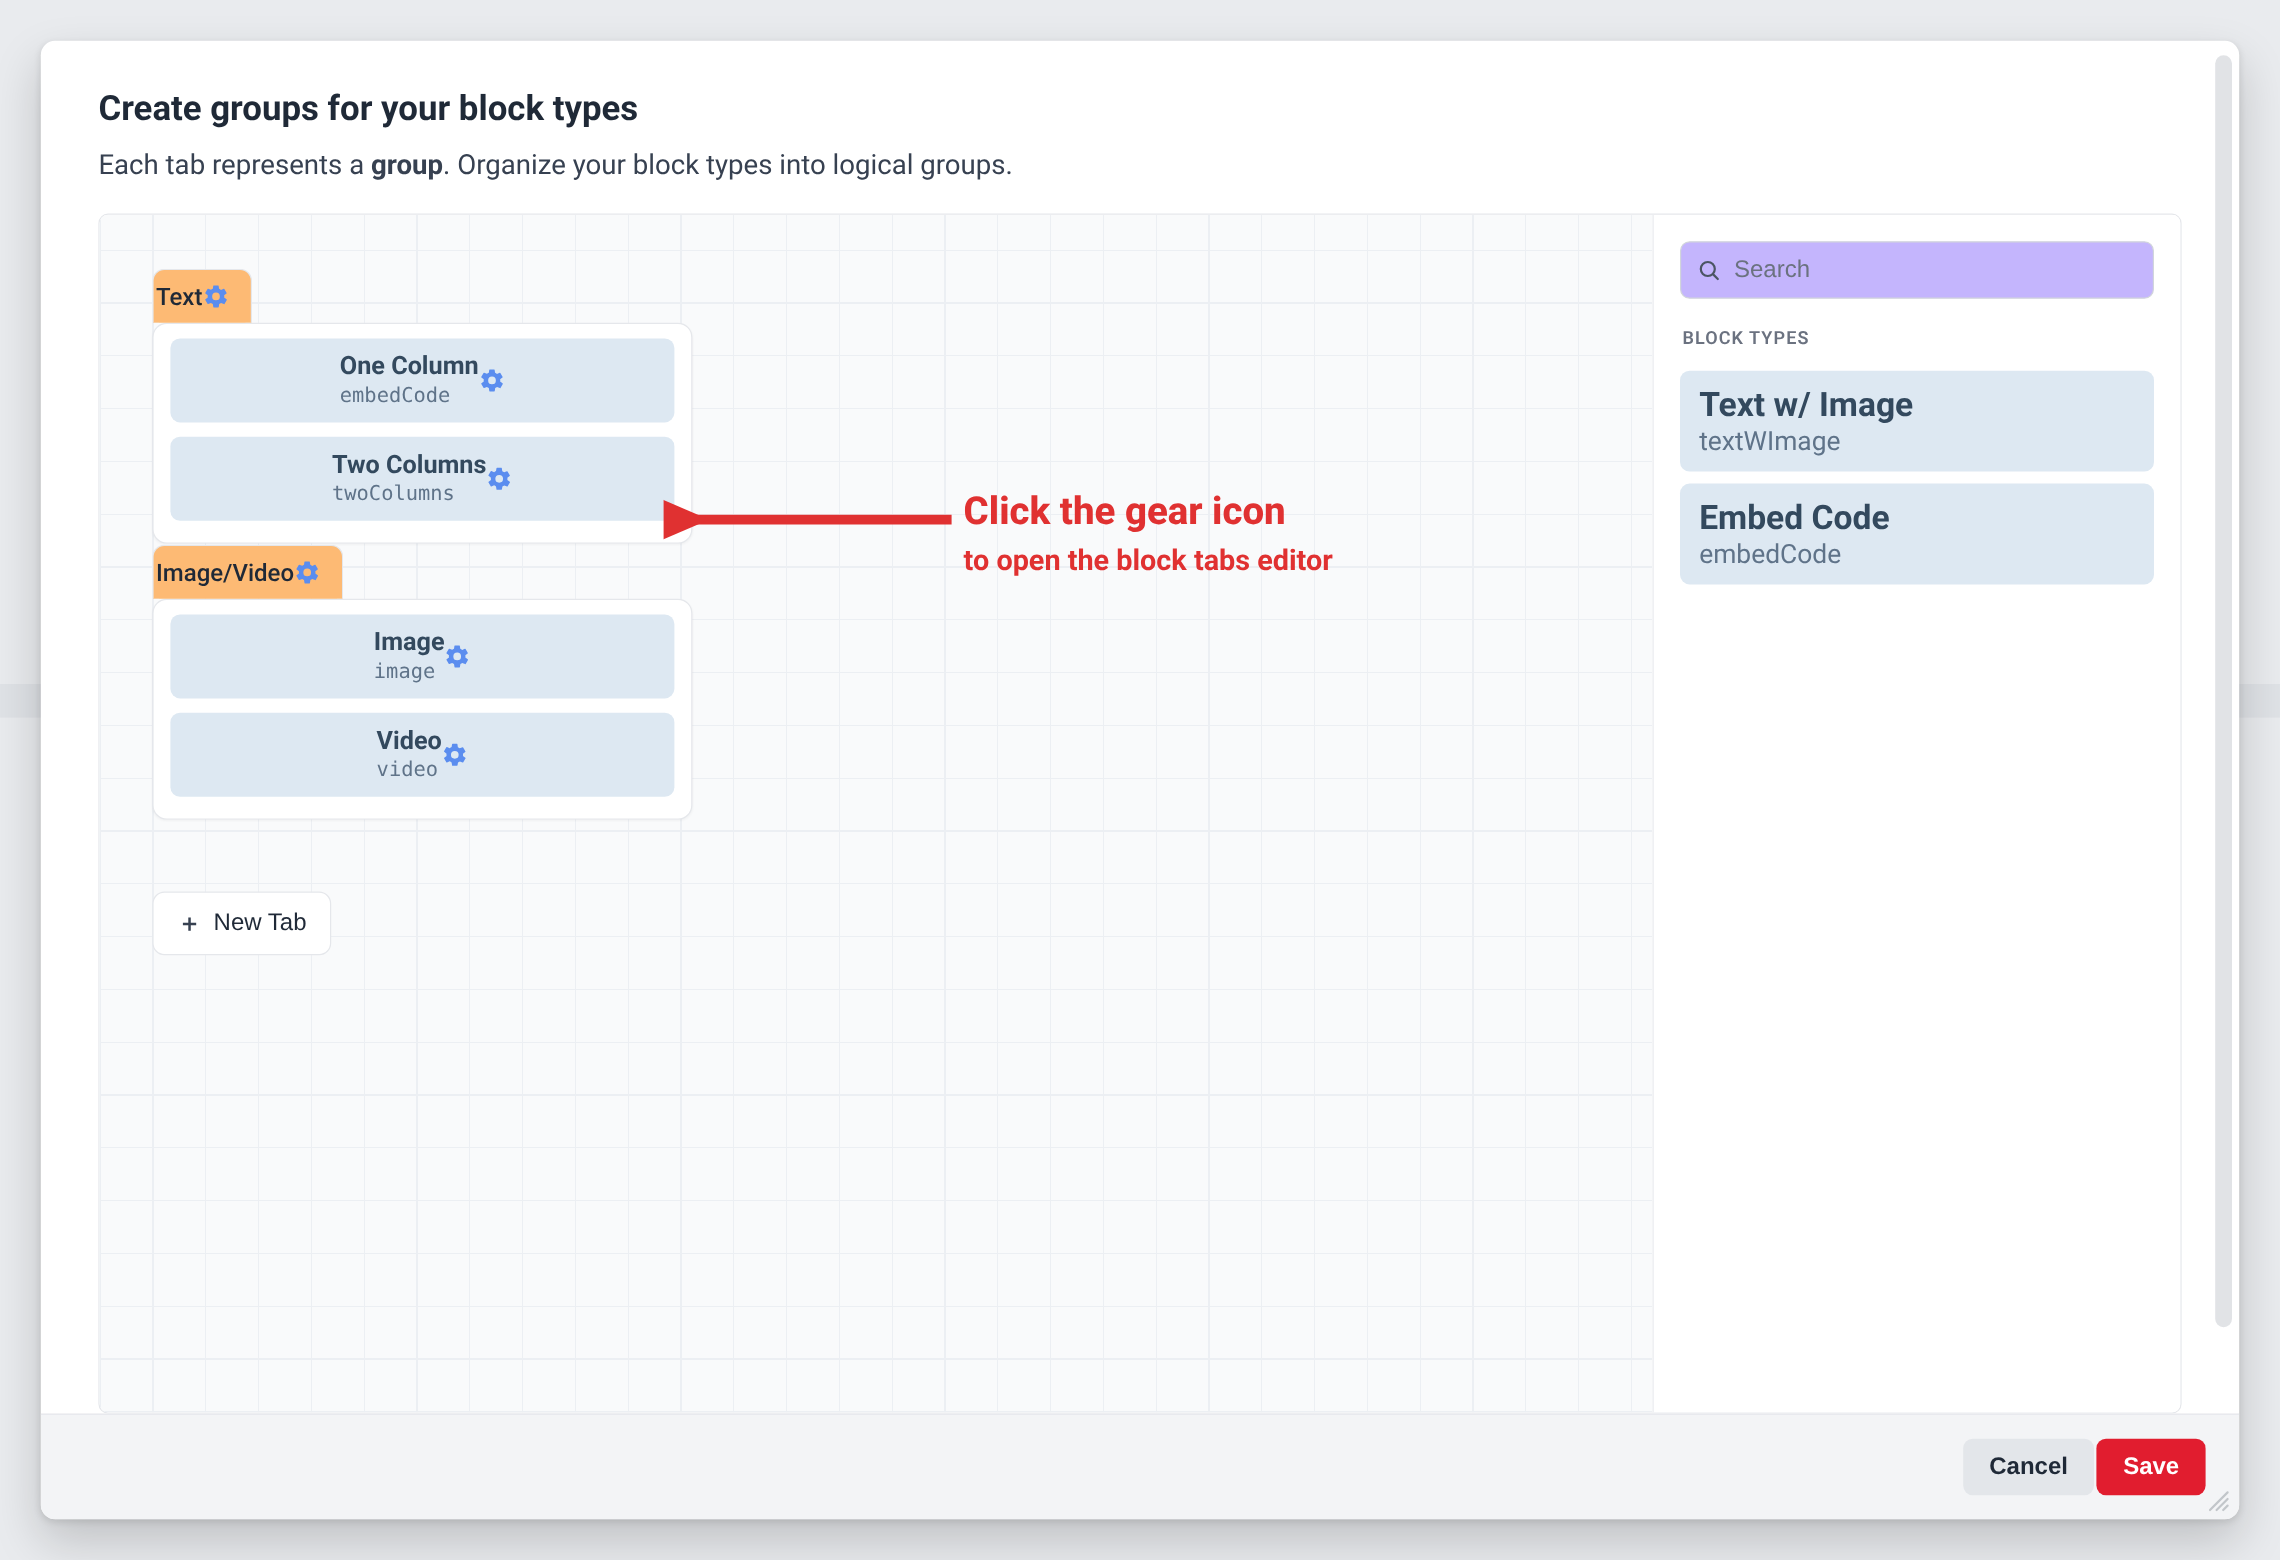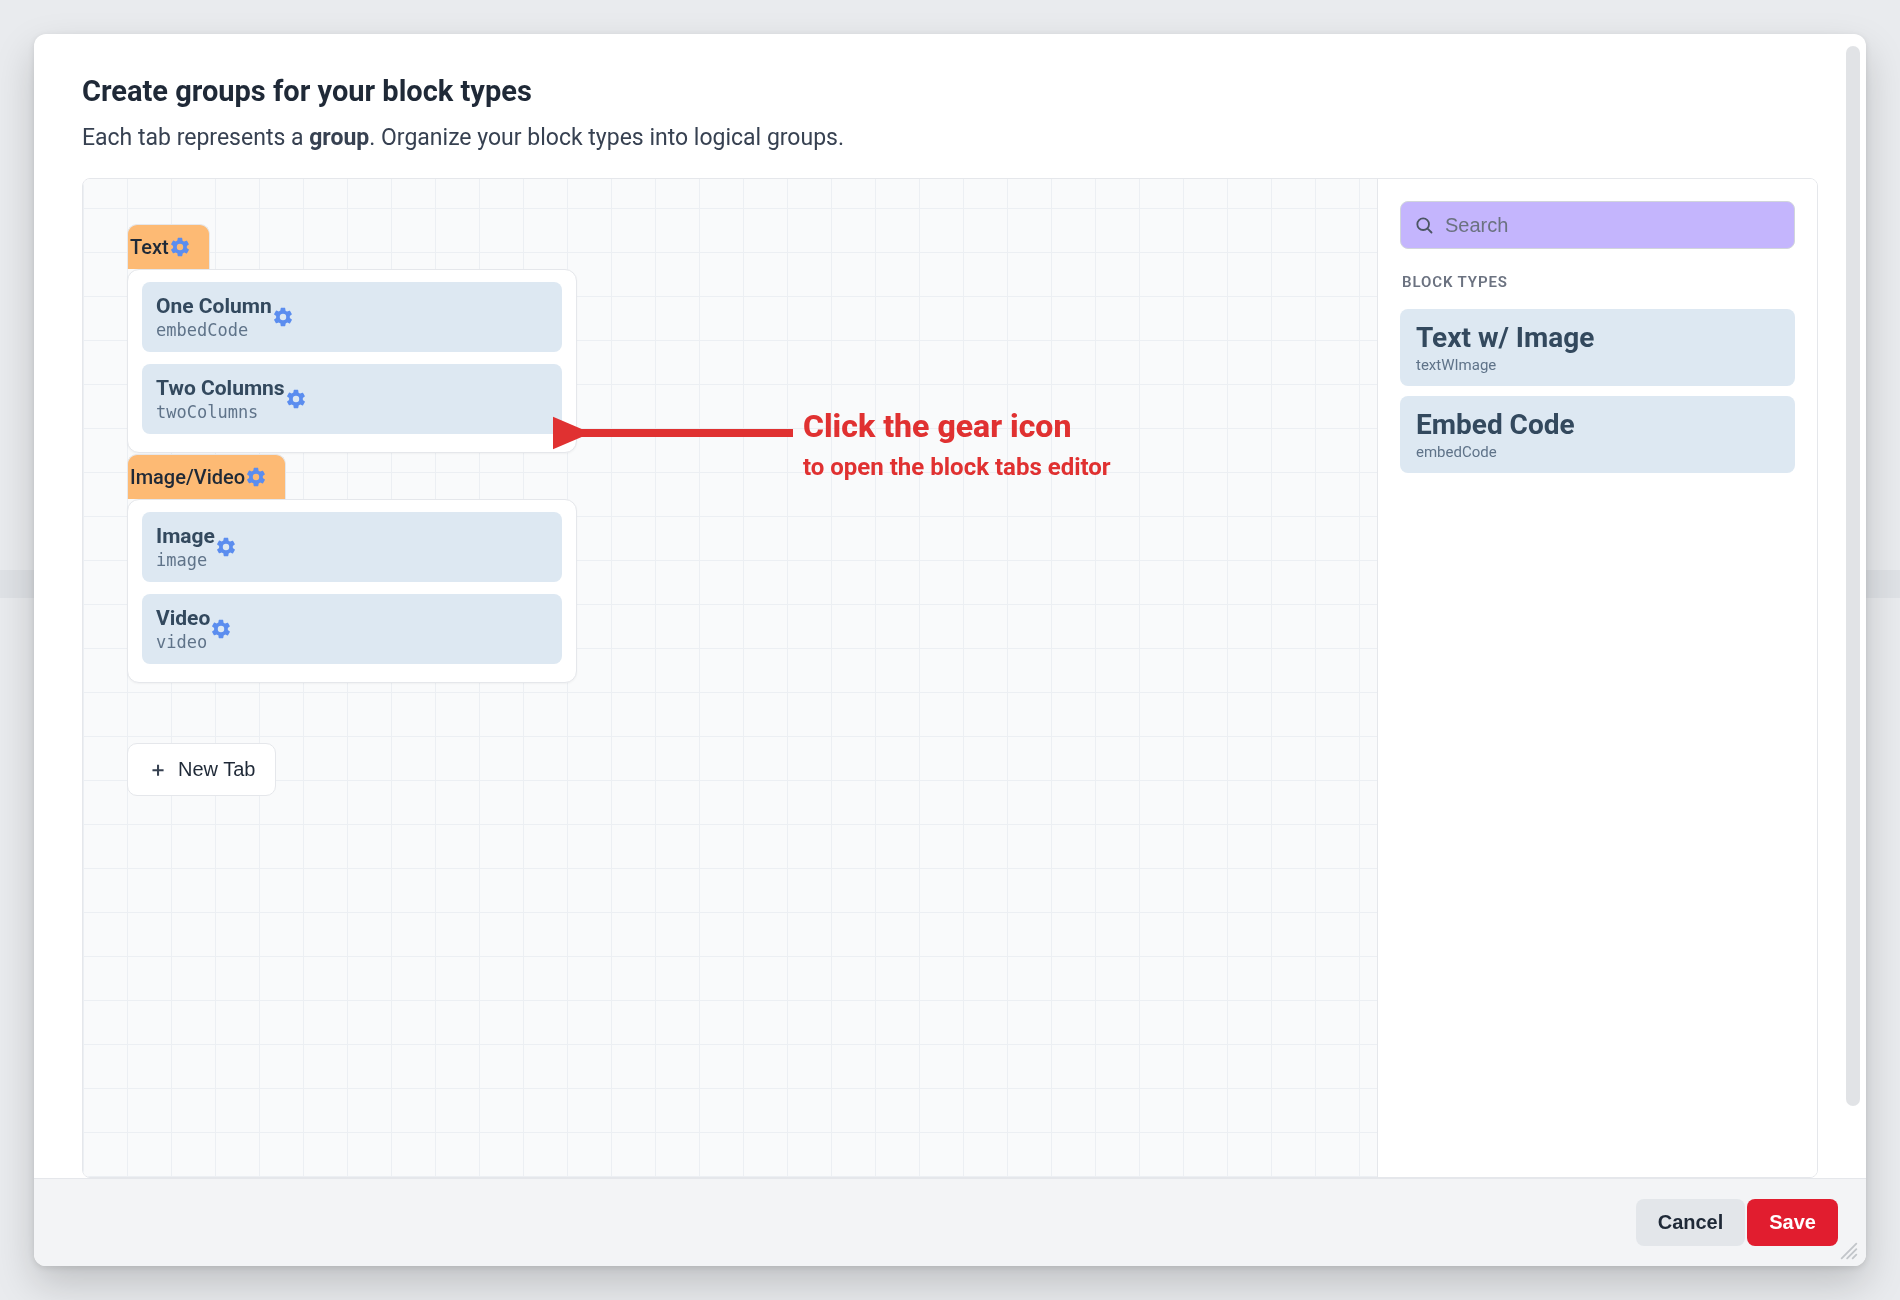--- a/index.html
+++ b/index.html
@@ -121,21 +121,21 @@
     font-size:15px;letter-spacing:.06em;font-weight:600;color:var(--slate-500);
     text-transform:uppercase;margin:8px 2px 2px;
   }
   .side-item{
     background:var(--item-bg);
     border-radius:8px;
     padding:12px 16px;
     margin-bottom:10px;
   }
   .side-item .t{font-size:28px;font-weight:700;color:var(--item-title);}
-  .side-item .s{font-size:15px;color:var(--item-sub);margin-top:2px;}
+  .side-item .s{font-size:22px;color:var(--item-sub);margin-top:2px;}
 
   .tab-group{
     background:#fff;
     border:1px solid var(--slate-200);
     border-radius:12px;
     width:450px;
     padding:0 14px 18px 14px;
     margin-bottom:42px;
     position:relative;
     box-shadow:0 1px 2px rgba(0,0,0,.04);
@@ -151,21 +151,21 @@
     display:flex;align-items:center;gap:0;
     font-size:20px;color:var(--slate-900);font-weight:500;
   }
   .tab-handle .gear{color:var(--blue);}
   .tab-group{margin-top:46px;}
   .block-item{
     background:var(--item-bg);
     border-radius:8px;
     padding:12px 14px;
     margin-top:12px;
-    display:flex;align-items:center;justify-content:flex-start;
+    display:flex;align-items:center;justify-content:center;
   }
   .block-item:first-of-type{margin-top:14px;}
   .block-item .labels .t{font-size:21px;font-weight:700;color:var(--item-title);}
   .block-item .labels .s{font-size:17px;color:var(--item-sub);font-family:ui-monospace,Menlo,Consolas,monospace;margin-top:2px;}
   .block-item .gear{color:var(--blue);}
   .gear svg{width:22px;height:22px;display:block;}
 
   .new-tab-btn{
     display:inline-flex;align-items:center;gap:10px;
     border:1px solid var(--slate-200);

